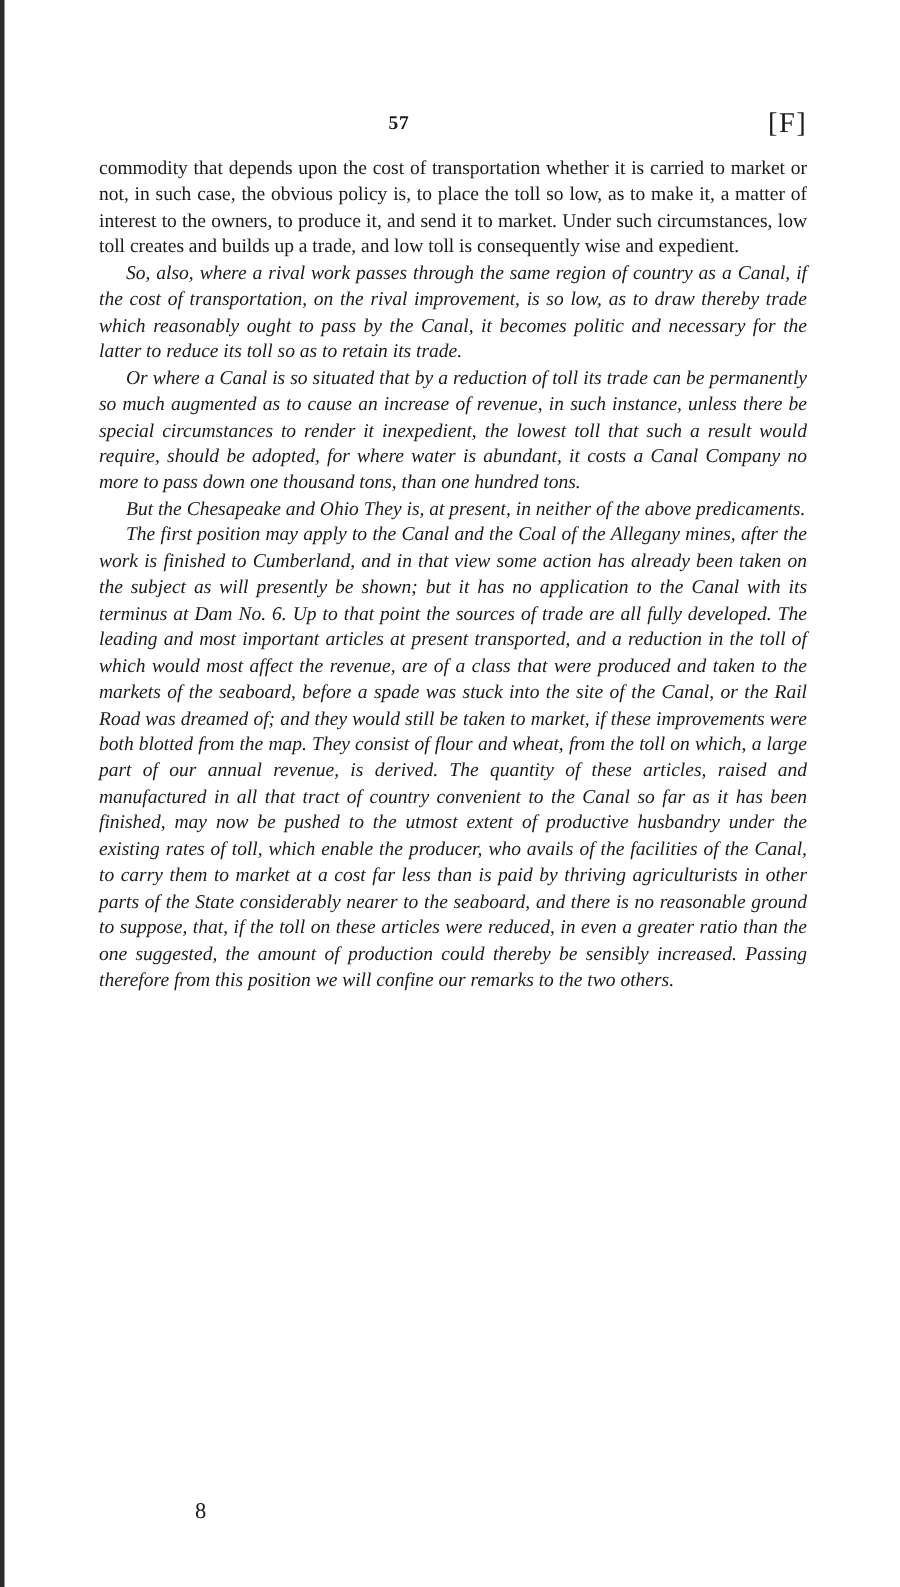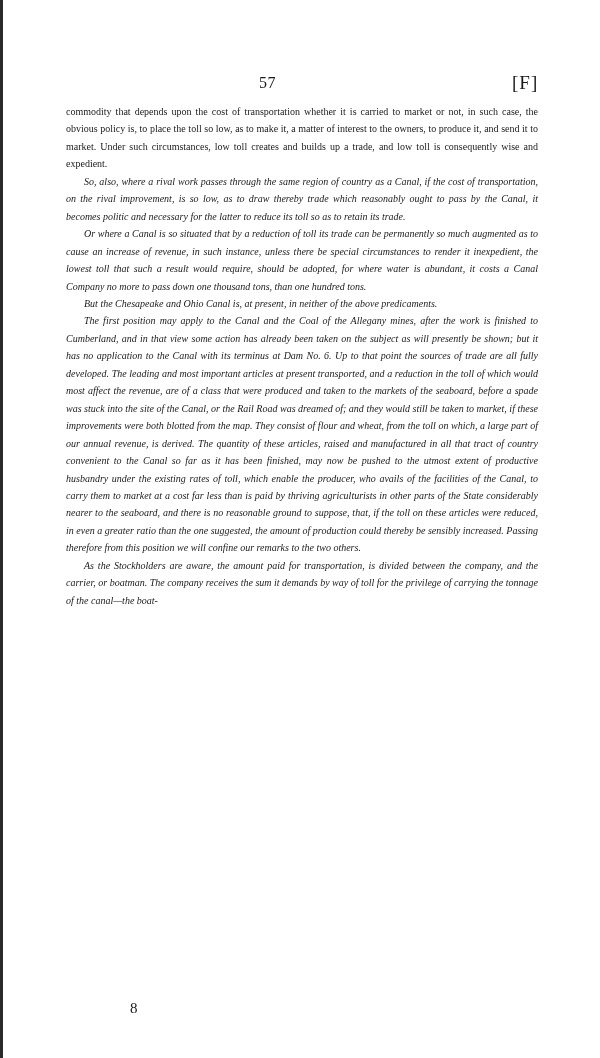--- a/index.html
+++ b/index.html
@@ -1,36 +1,35 @@
 <!DOCTYPE html>
 <html><head>
   <meta charset="utf-8">
   <style>
     html, body { margin: 0; padding: 0; }
     body {
       width: 600px; height: 1058px; background: #ffffff; position: relative; overflow: hidden;
       font-family: "Liberation Serif", "DejaVu Serif", serif; color: #1a1a1a;
     }
     .left-rule { position: absolute; left: 0; top: 0; width: 3px; height: 1058px; background: #2a2a2a; }
-    .page-number { position: absolute; left: 259px; top: 74px; font-size: 16px; font-weight: normal; letter-spacing: 0.5px; }
+    .page-number { position: absolute; left: 259px; top: 74px; font-size: 13px; font-weight: bold; letter-spacing: 0.5px; }
     .doc-mark { position: absolute; left: 512px; top: 72px; font-size: 19px; letter-spacing: 1px; }
-    .body-text { position: absolute; left: 66px; top: 103px; width: 472px; font-size: 10px; line-height: 17.45px; }
+    .body-text { position: absolute; left: 66px; top: 103px; width: 472px; font-size: 13px; line-height: 17.45px; }
     .para { margin: 0; text-align: justify; }
     .para.indent { text-indent: 18px; font-style: italic; }
     .signature { position: absolute; left: 130px; top: 1000px; font-size: 15px; }
   </style>
 </head>
 <body>
 
 <div class="left-rule"></div>
 <div class="page-number">57</div>
 <div class="doc-mark">[F]</div>
 
 <div class="body-text">
   <p class="para">commodity that depends upon the cost of transportation whether it is carried to market or not, in such case, the obvious policy is, to place the toll so low, as to make it, a matter of interest to the owners, to produce it, and send it to market. Under such circumstances, low toll creates and builds up a trade, and low toll is consequently wise and expedient.</p>
   <p class="para indent">So, also, where a rival work passes through the same region of country as a Canal, if the cost of transportation, on the rival improvement, is so low, as to draw thereby trade which reasonably ought to pass by the Canal, it becomes politic and necessary for the latter to reduce its toll so as to retain its trade.</p>
   <p class="para indent">Or where a Canal is so situated that by a reduction of toll its trade can be permanently so much augmented as to cause an increase of revenue, in such instance, unless there be special circumstances to render it inexpedient, the lowest toll that such a result would require, should be adopted, for where water is abundant, it costs a Canal Company no more to pass down one thousand tons, than one hundred tons.</p>
-  <p class="para indent">But the Chesapeake and Ohio Canal is, at present, in neither of the above predicaments.</p>
+  <p class="para indent">But the Chesapeake and Ohio They is, at present, in neither of the above predicaments.</p>
   <p class="para indent">The first position may apply to the Canal and the Coal of the Allegany mines, after the work is finished to Cumberland, and in that view some action has already been taken on the subject as will presently be shown; but it has no application to the Canal with its terminus at Dam No. 6. Up to that point the sources of trade are all fully developed. The leading and most important articles at present transported, and a reduction in the toll of which would most affect the revenue, are of a class that were produced and taken to the markets of the seaboard, before a spade was stuck into the site of the Canal, or the Rail Road was dreamed of; and they would still be taken to market, if these improvements were both blotted from the map. They consist of flour and wheat, from the toll on which, a large part of our annual revenue, is derived. The quantity of these articles, raised and manufactured in all that tract of country convenient to the Canal so far as it has been finished, may now be pushed to the utmost extent of productive husbandry under the existing rates of toll, which enable the producer, who avails of the facilities of the Canal, to carry them to market at a cost far less than is paid by thriving agriculturists in other parts of the State considerably nearer to the seaboard, and there is no reasonable ground to suppose, that, if the toll on these articles were reduced, in even a greater ratio than the one suggested, the amount of production could thereby be sensibly increased. Passing therefore from this position we will confine our remarks to the two others.</p>
-  <p class="para indent">As the Stockholders are aware, the amount paid for transportation, is divided between the company, and the carrier, or boatman. The company receives the sum it demands by way of toll for the privilege of carrying the tonnage of the canal—the boat-</p>
 </div>
 
 <div class="signature">8</div>
 
 </body></html>

